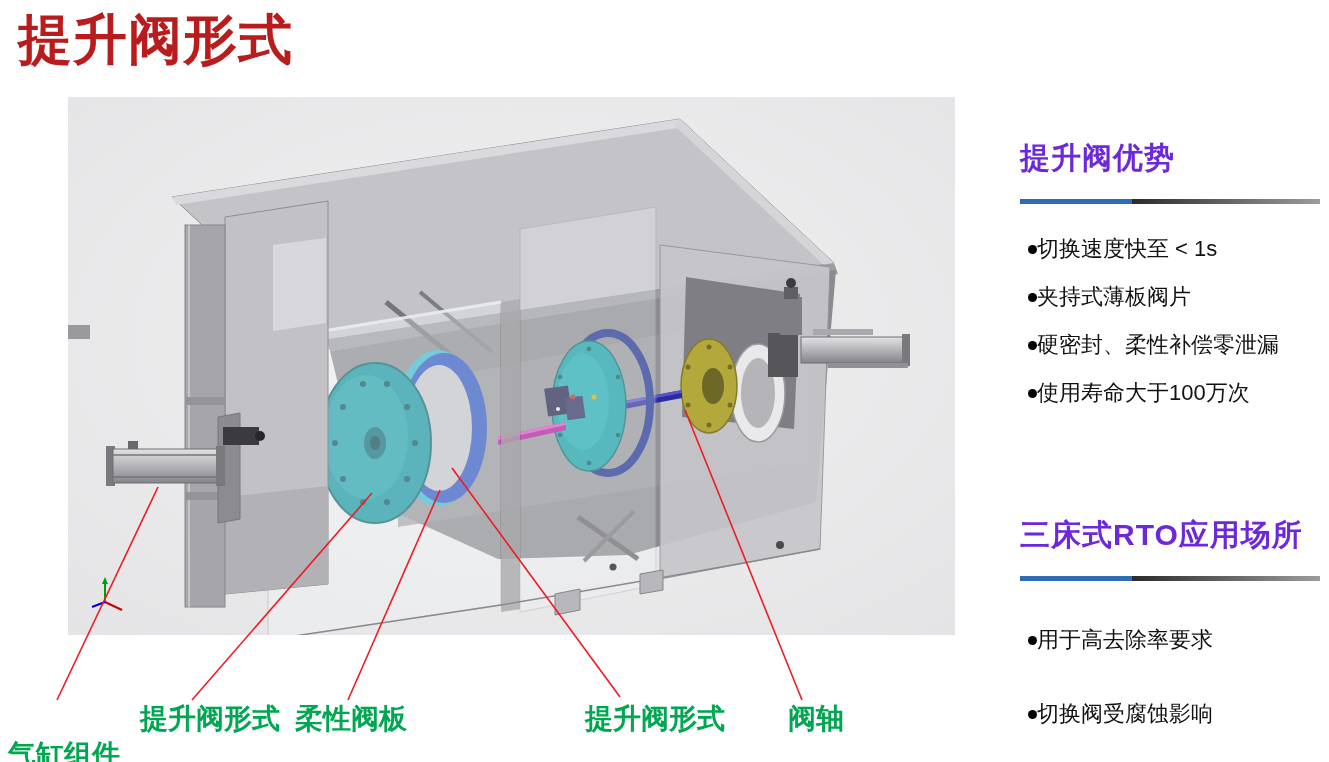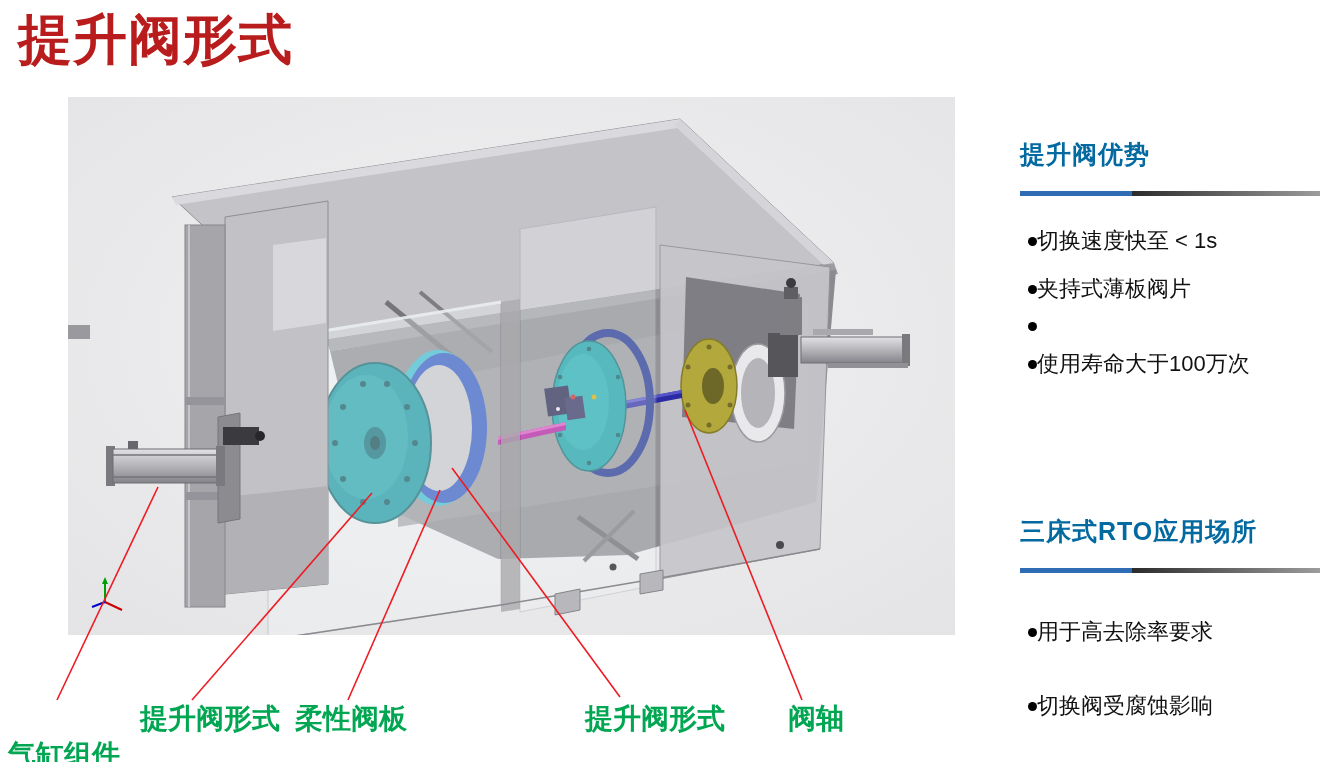--- a/index.html
+++ b/index.html
@@ -21,21 +21,21 @@
   .model-area {
     position:absolute; left:68px; top:97px; width:887px; height:538px;
   }
   .model-area svg { width:100%; height:100%; display:block; }
 
   .sidebar { position:absolute; left:1020px; top:0; width:302px; height:762px; }
   .side-section { position:absolute; left:0; width:100%; }
   .sec-adv { top:138px; }
   .sec-app { top:515px; }
   .side-heading {
-    font-size:25px; font-weight:700; color:#0369a1; letter-spacing:1px;
+    font-size:30px; font-weight:700; color:#6d28d9; letter-spacing:1px;
   }
   .rule { margin-top:20px; height:5px; display:flex; width:300px; }
   .rule-blue { width:112px; background:#2e6db4; }
   .rule-dark { flex:1; background:linear-gradient(to right,#2b2b2b,#9c9c9c); }
   .side-list { list-style:none; margin-top:30px; }
   .side-list li {
     display:flex; align-items:center; 
     margin-bottom:18px; font-size:22px; color:#111;
   }
   .sec-app .side-list li { margin-bottom:21px;margin-top:44px; }
@@ -237,20 +237,21 @@
         <li>
             <span class="dot"></span>
             <span>切换速度快至 &lt; 1s</span>
           </li>
         <li>
             <span class="dot"></span>
             <span>夹持式薄板阀片</span>
           </li>
         <li>
             <span class="dot"></span>
+            <span>硬密封、柔性补偿零泄漏</span>
           </li>
         <li>
             <span class="dot"></span>
             <span>使用寿命大于100万次</span>
           </li>
       </ul>
     </section>
 
     <section class="side-section sec-app">
       <h2 class="side-heading">三床式RTO应用场所</h2>

